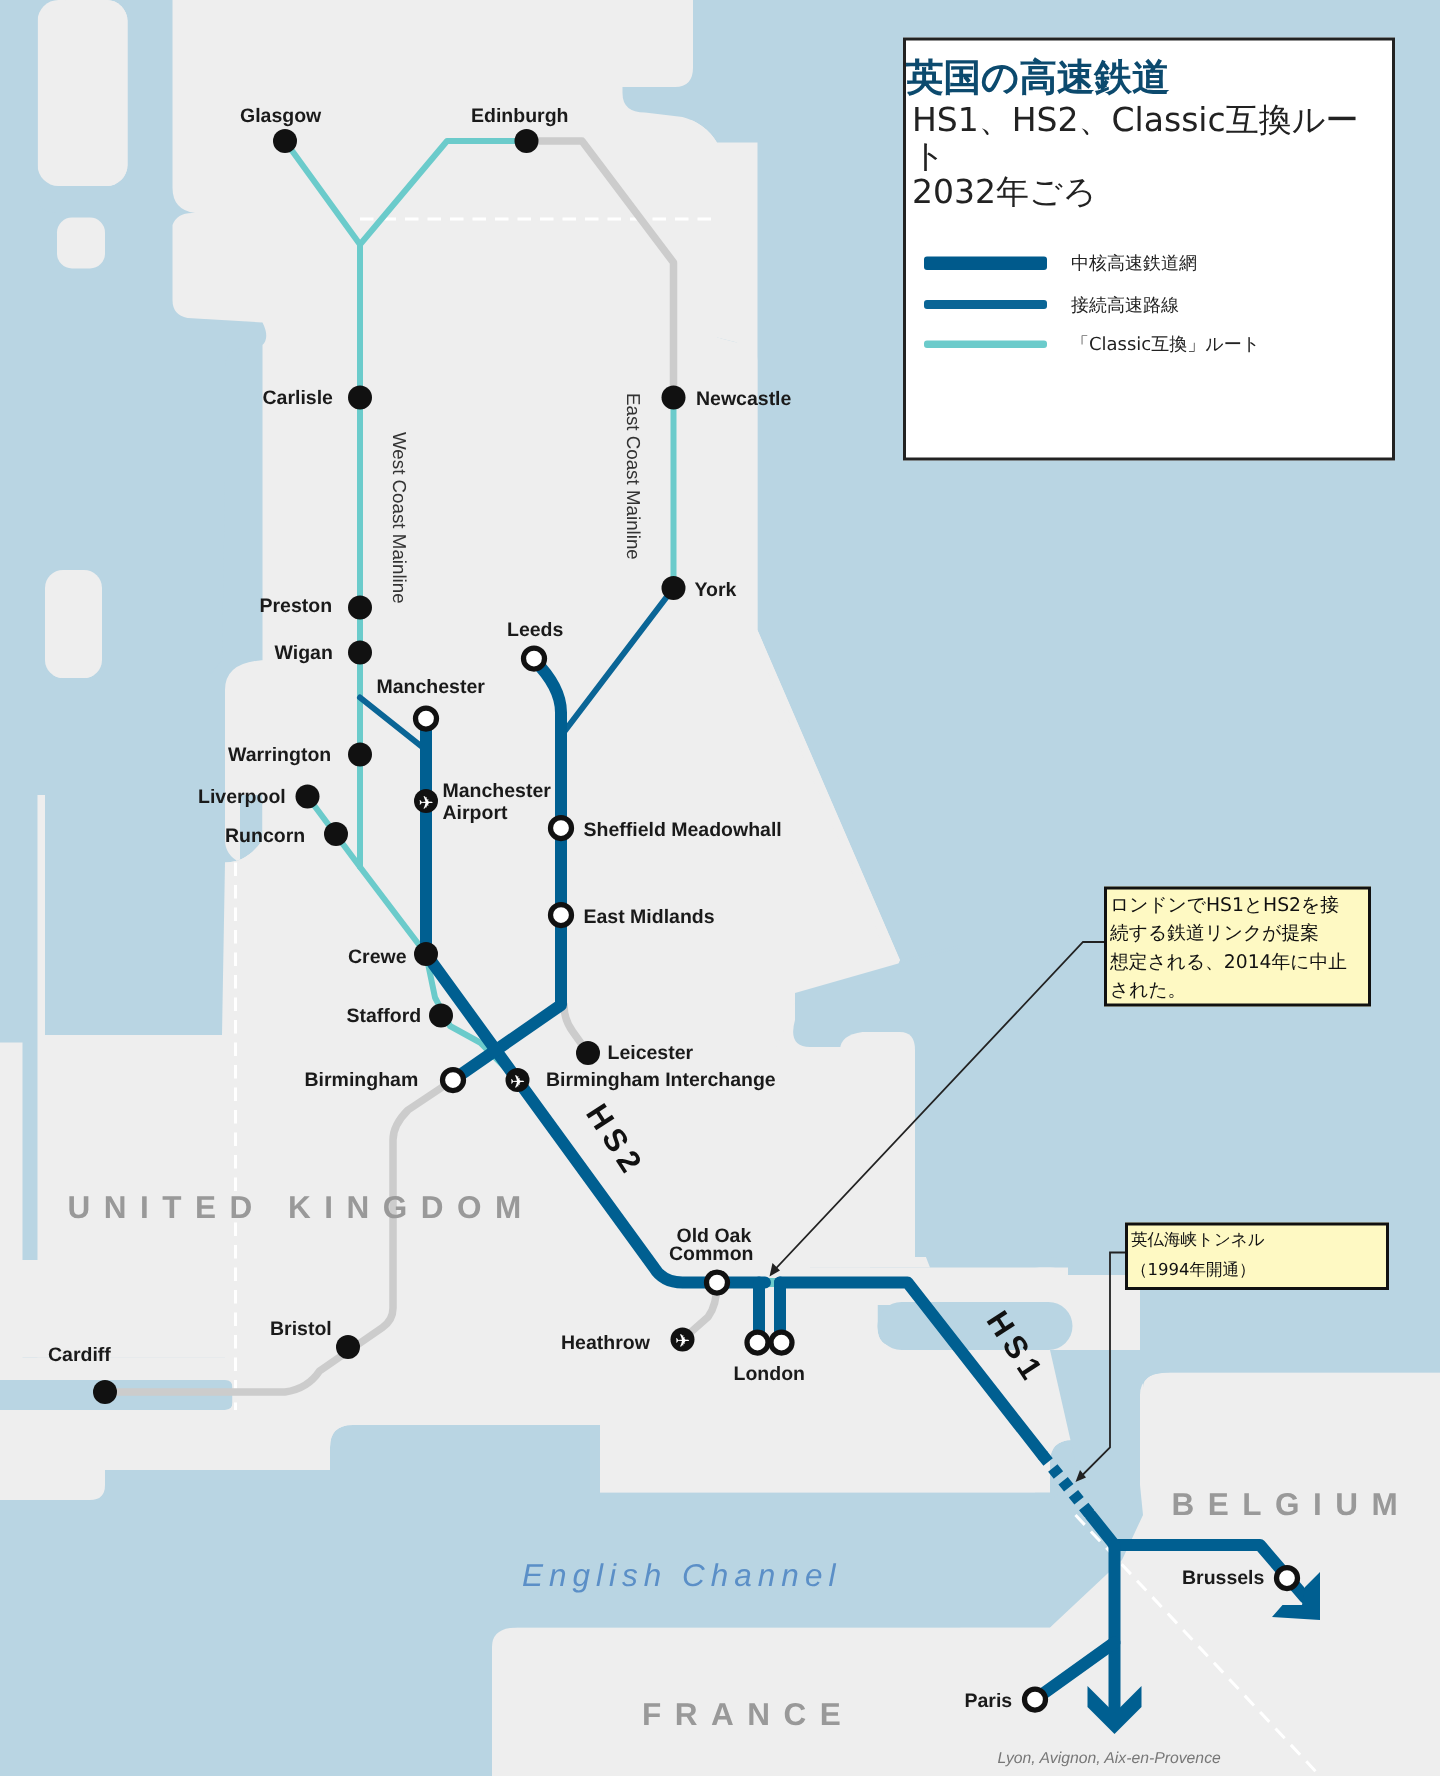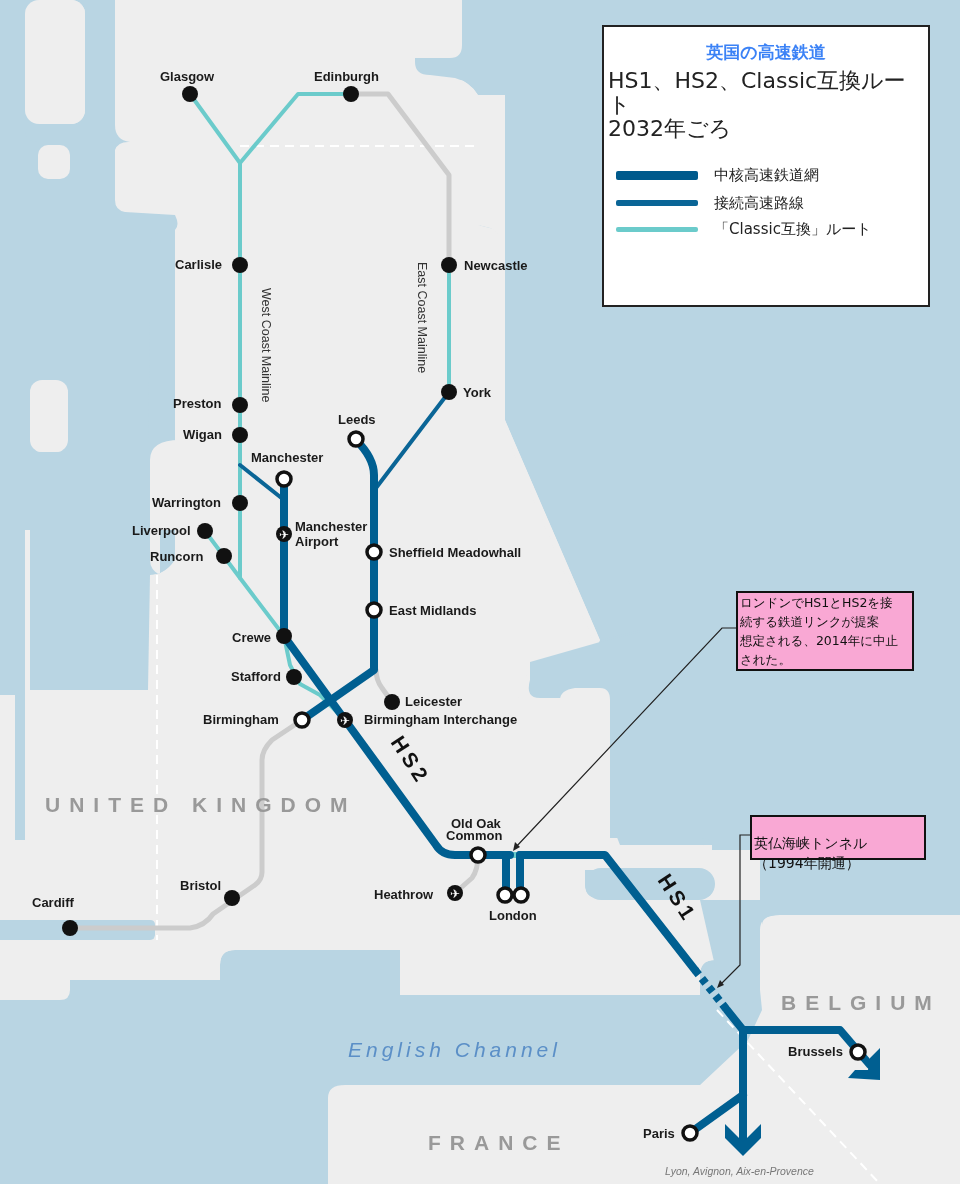--- a/index.html
+++ b/index.html
@@ -5,28 +5,28 @@
   html, body { margin: 0; padding: 0; }
   body { width: 960px; height: 1184px; overflow: hidden; background: #b9d5e3; font-family: "Liberation Sans", sans-serif; }
   #map { position: absolute; left: 0; top: 0; width: 960px; height: 1184px; }
   .st-label { font-family: "Liberation Sans", sans-serif; font-weight: bold; font-size: 13px; fill: #1a1a1a; }
   .country { font-family: "Liberation Sans", sans-serif; font-weight: bold; font-size: 21px; fill: #999; letter-spacing: 9px; }
   .sea { font-family: "Liberation Sans", sans-serif; font-style: italic; font-size: 21px; fill: #5b8fc7; letter-spacing: 4px; }
   .line-name { font-family: "Liberation Sans", sans-serif; font-size: 12.5px; fill: #333; }
   .hs-label { font-family: "Liberation Sans", sans-serif; font-weight: bold; font-size: 21px; fill: #111; letter-spacing: 4px; }
   .dest { font-family: "Liberation Sans", sans-serif; font-style: italic; font-size: 10.5px; fill: #777; }
   .legend { position: absolute; left: 602px; top: 25px; width: 328px; height: 282px; background: #fff; border: 2px solid #222; box-sizing: border-box; font-family: "DejaVu Sans", sans-serif; }
-  .legend-title { text-align: center; font-weight: bold; font-size: 17px; line-height: 30px; margin-top: 10px; color: #3b82f6; }
+  .legend-title { text-align: left; font-weight: bold; font-size: 25px; line-height: 30px; margin-top: 10px; color: #0c4a6e; }
   .legend-sub { font-size: 22px; line-height: 24px; padding-left: 4px; color: #222; }
   .legend-row { position: absolute; left: 12px; display: flex; align-items: flex-start; }
   .legend-swatch { width: 82px; border-radius: 2px; margin-right: 16px; }
-  .legend-text { font-size: 15px; line-height: 20px; color: #222; text-align: right; }
-  .note { position: absolute; background: #f9a8d4; border: 2px solid #111; box-sizing: border-box; font-family: "DejaVu Sans", sans-serif; color: #111; }
+  .legend-text { font-size: 12px; line-height: 20px; color: #222; text-align: right; }
+  .note { position: absolute; background: #fef9c3; border: 2px solid #111; box-sizing: border-box; font-family: "DejaVu Sans", sans-serif; color: #111; }
   .note-1 { left: 736px; top: 591px; width: 178px; height: 80px; font-size: 12.5px; line-height: 19px; padding: 0 2px; }
-  .note-2 { left: 750px; top: 815px; width: 176px; height: 45px; font-size: 14px; line-height: 20px; padding: 16px 2px; }
+  .note-2 { left: 750px; top: 815px; width: 176px; height: 45px; font-size: 11px; line-height: 20px; padding: 0 2px; }
 </style>
 </head>
 <body>
 
 <svg id="map" viewBox="0 0 960 1184" xmlns="http://www.w3.org/2000/svg">
 
   <rect x="0" y="0" width="960" height="1184" fill="#b9d5e3"></rect>
 
   <g fill="#eeeeee">
 

